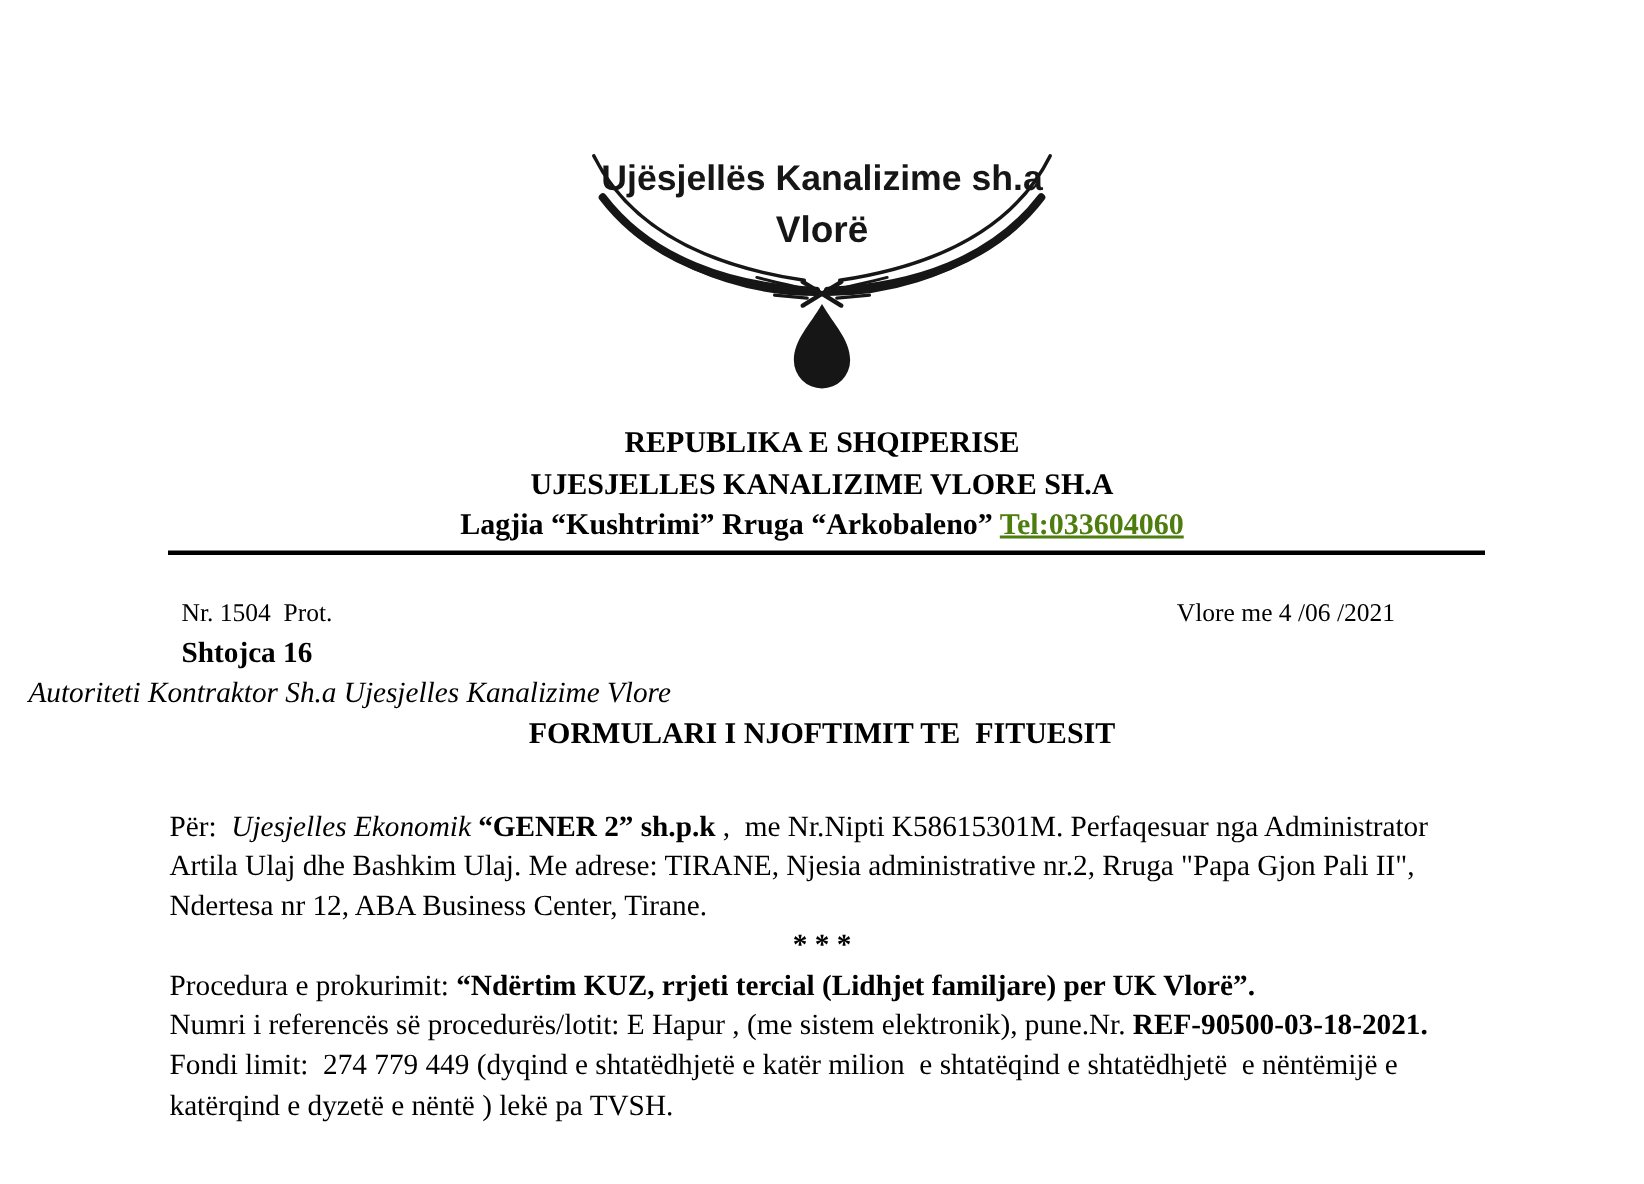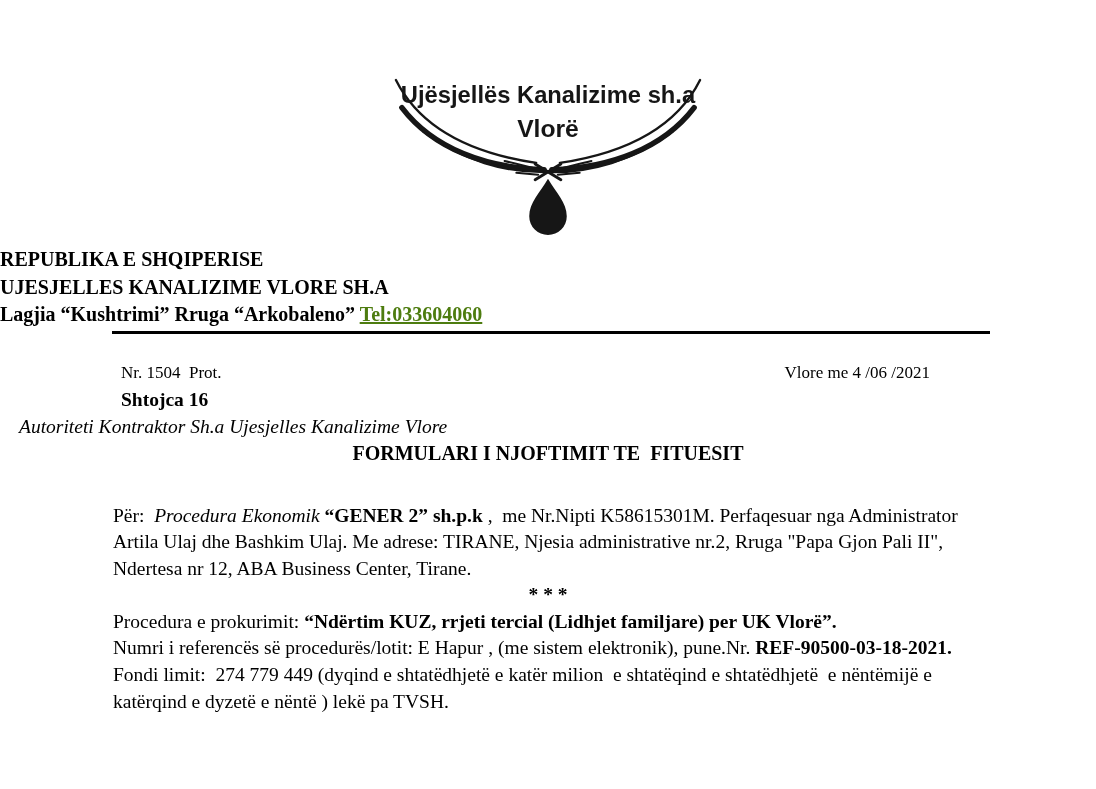--- a/index.html
+++ b/index.html
@@ -4,26 +4,26 @@
 <style>
   html,body{margin:0;padding:0;}
   body{
     width:1096px;height:789px;overflow:hidden;
     background:#ffffff;color:#000000;
     font-family:"Liberation Serif", serif;
   }
   .page{width:1096px;height:789px;position:relative;}
 
   
-  .logo-wrap{text-align:center;margin:0;padding-top:72px;height:166px;}
+  .logo-wrap{text-align:center;margin:0;padding-top:96px;height:166px;}
   .logo-wrap svg{display:inline-block;}
   .logo-text{font-family:"Liberation Sans", sans-serif;font-weight:bold;fill:#161616;}
 
   
-  .header{font-weight:bold;font-size:20px;line-height:27.5px;margin-top:8px;}
+  .header{text-align:center;font-weight:bold;font-size:20px;line-height:27.5px;margin-top:20px;}
   .header .addr{white-space:pre;}
   a.tel-link{color:#4d7c0f;text-decoration:underline;text-decoration-thickness:2px;cursor:pointer;}
   .rule{margin:2px 106px 0 112px;border-bottom:3.2px solid #000;}
 
   
   .meta-row{display:flex;justify-content:space-between;margin:25px 166px 0 121px;
             font-size:17px;line-height:27px;}
   .meta-row .left,.meta-row .right{white-space:pre;}
   .annex{margin-left:121px;font-weight:bold;font-size:19.5px;line-height:27px;}
 
@@ -81,21 +81,21 @@
   <div class="meta-row">
     <span class="left">Nr. 1504  Prot.</span>
     <span class="right">Vlore me 4 /06 /2021</span>
   </div>
   <div class="annex">Shtojca 16</div>
 
   <div class="authority">Autoriteti Kontraktor Sh.a Ujesjelles Kanalizime Vlore</div>
   <div class="form-title">FORMULARI I NJOFTIMIT TE  FITUESIT</div>
 
 
-  <p class="para recipient"><span>Për:  </span><span class="it">Procedura Ekonomik</span><span class="b"> “GENER 2” sh.p.k</span><span> ,  me Nr.Nipti K58615301M. Perfaqesuar nga Administrator  Artila Ulaj dhe Bashkim Ulaj. Me adrese: TIRANE, Njesia administrative nr.2, Rruga "Papa Gjon Pali II", Ndertesa nr 12, ABA Business Center, Tirane.</span></p>
+  <p class="para recipient"><span>Për:  </span><span class="it">Ujesjelles Ekonomik</span><span class="b"> “GENER 2” sh.p.k</span><span> ,  me Nr.Nipti K58615301M. Perfaqesuar nga Administrator  Artila Ulaj dhe Bashkim Ulaj. Me adrese: TIRANE, Njesia administrative nr.2, Rruga "Papa Gjon Pali II", Ndertesa nr 12, ABA Business Center, Tirane.</span></p>
 
   <div class="separator">* * *</div>
 
   <p class="para"><span>Procedura e prokurimit: </span><span class="b">“Ndërtim KUZ, rrjeti tercial (Lidhjet familjare) per UK Vlorë”.</span></p>
 
   <p class="para"><span>Numri i referencës së procedurës/lotit: E Hapur , (me sistem elektronik), pune.Nr. </span><span class="b">REF-90500-03-18-2021.</span></p>
 
   <p class="para"><span>Fondi limit:  </span><span>274 779 449 (dyqind e shtatëdhjetë e katër milion  e shtatëqind e shtatëdhjetë  e nëntëmijë e katërqind e dyzetë e nëntë ) lekë pa TVSH.</span></p>
 
 </div>

